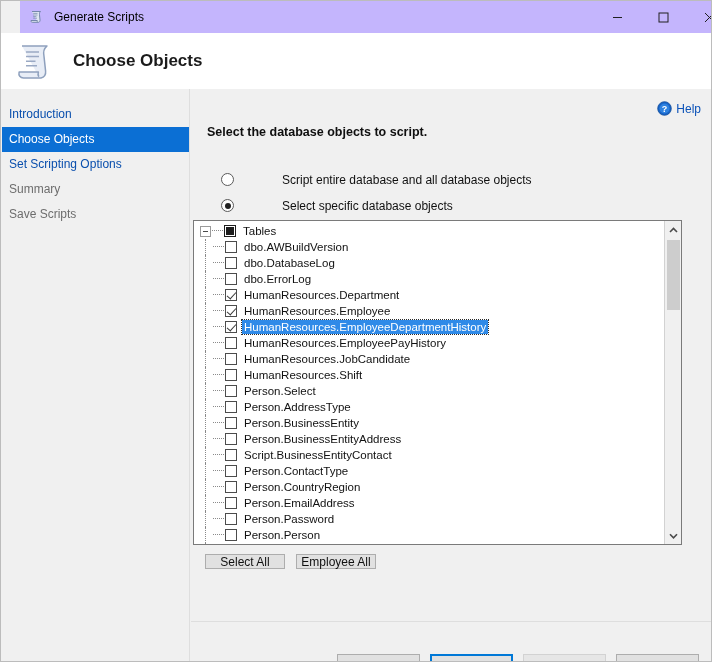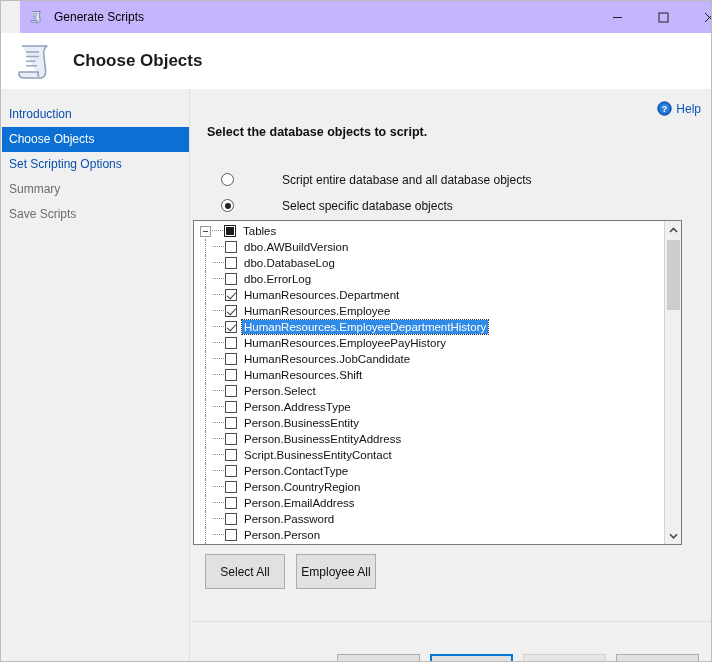--- a/index.html
+++ b/index.html
@@ -267,21 +267,21 @@
   }
   .btn.disabled {
     color: #a6a6a6;
     background: #e6e6e6;
     border-color: #d2d2d2;
   }
   .selbtn-row {
     position: absolute; left: 14px; top: 465px;
     display: flex; gap: 11px;
   }
-  .selbtn { width: 80px; height: 35px; }
+  .selbtn { width: 80px; height: 15px; }
 
   
   .footer-sep {
     position: absolute; left: 190px; top: 620px;
     width: 521px; height: 1px; background: #dedede;
   }
   .footer {
     position: absolute; left: 190px; top: 644px;
     width: 521px; height: 40px;
     background: #f0f0f0;

